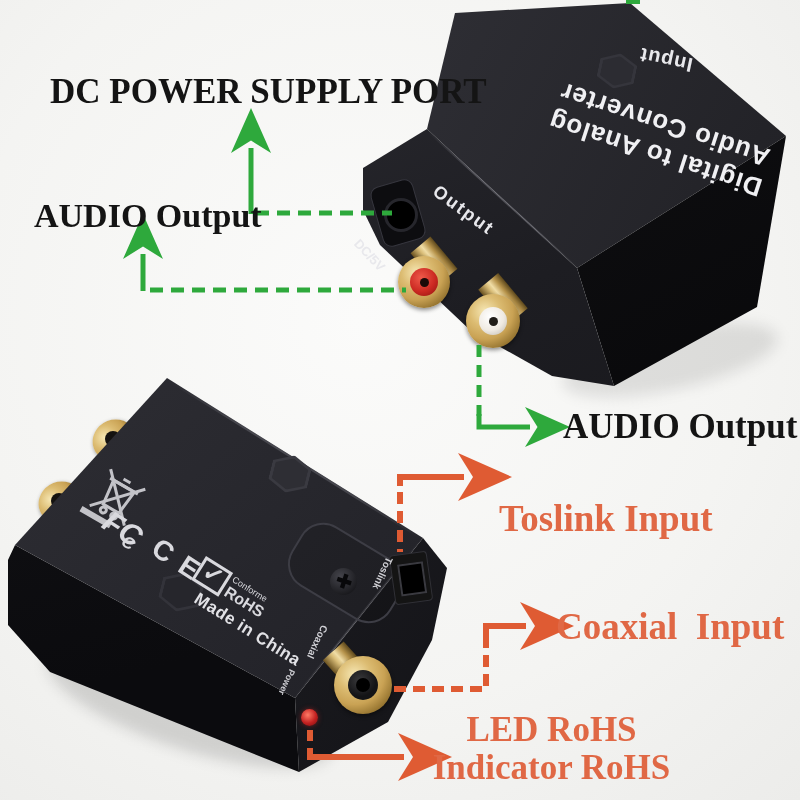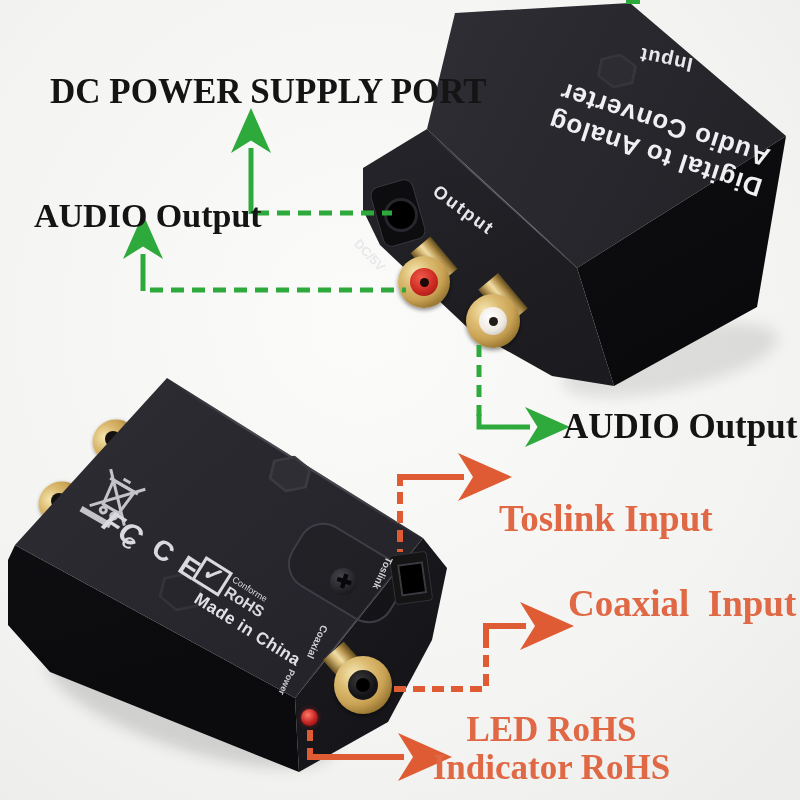--- a/index.html
+++ b/index.html
@@ -187,20 +187,20 @@
       <path d="M486,636 L486,626 L526,626" marker-end="url(#oh)"></path>
       <path d="M310,730 L310,752" stroke-dasharray="11 7"></path>
       <path d="M310,751 L310,757 L404,757" marker-end="url(#oh)"></path>
     </g>
   </svg>
 
   <div class="call black" style="left:30px;top:72px;font-size:35px;margin-left:20px;">DC POWER SUPPLY PORT</div>
   <div class="call black" style="left:34px;top:197px;font-size:34px;">AUDIO Output</div>
   <div class="call black" style="left:563px;top:407px;font-size:35px;">AUDIO Output</div>
   <div class="call orange" style="left:499px;top:457px;font-size:37px;margin-top:40px;">Toslink Input</div>
-  <div class="call orange" style="left:556px;top:582px;font-size:37px;margin-left:12px;">Coaxial  Input</div>
+  <div class="call orange" style="left:556px;top:605px;font-size:37px;">Coaxial  Input</div>
   <div class="abs" style="left:429px;top:711px;width:245px;text-align:center;font-family:'Liberation Serif',serif;
               font-weight:bold;font-size:35px;line-height:38px;color:#E06845;">
     <div>LED RoHS</div>
     <div>Indicator RoHS</div>
   </div>
 
 </div>
 
 </body></html>

